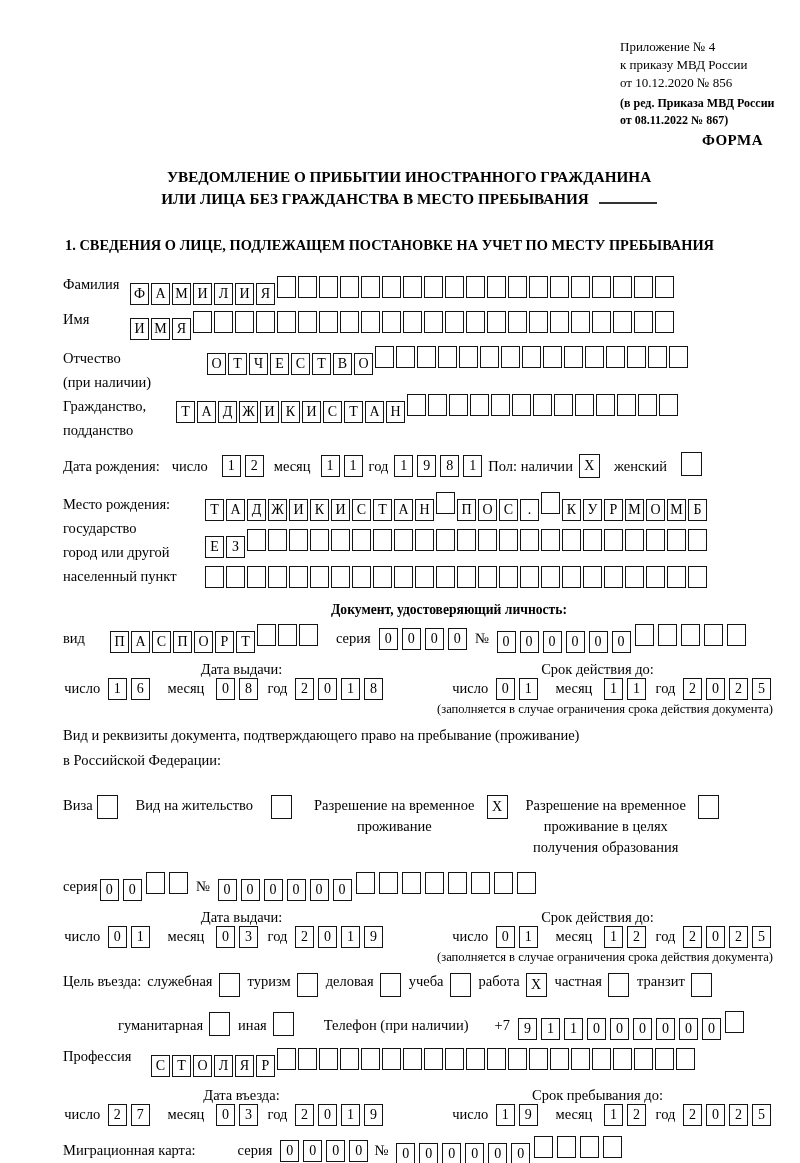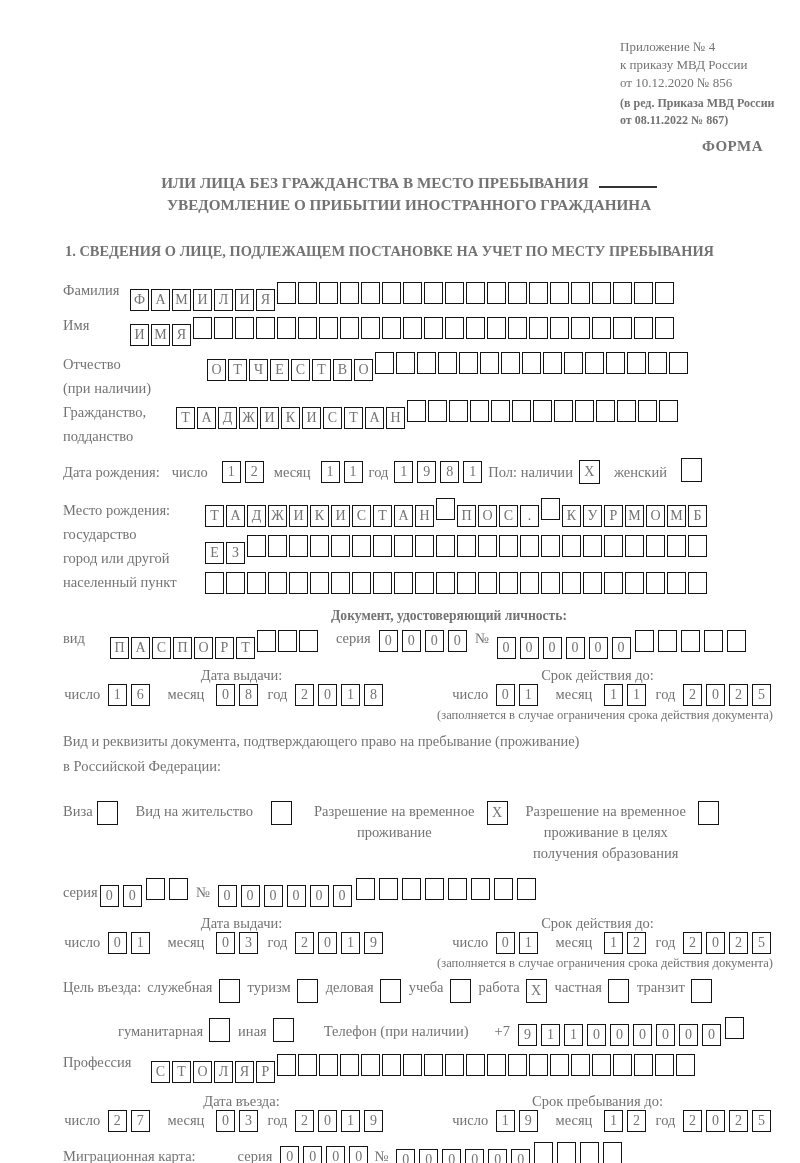--- a/index.html
+++ b/index.html
@@ -2,30 +2,30 @@
 <html><head>
 <meta charset="utf-8">
 <style>
   * { margin:0; padding:0; box-sizing:border-box; }
   html,body { background:#e8e8e8; }
   .page {
     position:relative;
     width:800px; height:1163px;
     margin:0 auto;
     background:#ffffff;
-    color:#737373;
+    color:#000000;
     font-family:"Liberation Serif", "DejaVu Serif", serif;
     font-size:14.5px;
     padding:38px 25px 20px 63px;
     overflow:hidden;
   }
   .annex { margin-left:557px; font-size:13px; line-height:18px; }
   .annex .rev { font-size:12px; line-height:17px;font-weight:bold; }
   .annex .rev.first { margin-top:3px; }
-  .forma { text-align:right; padding-right:12px; font-weight:bold; font-size:15px; margin-top:9px; letter-spacing:.5px; }
+  .forma { text-align:right; padding-right:12px; font-weight:bold; font-size:15px; margin-top:3px; letter-spacing:.5px; }
   .title { text-align:center; font-weight:bold; font-size:15.2px; line-height:22px; margin-top:17px; margin-left:-20px; }
   .blank-line { display:inline-block; width:58px; border-bottom:2px solid #333; margin-left:10px; vertical-align:baseline; }
   .sec1 { font-weight:bold; font-size:14.4px; margin-top:27px; margin-left:2px; white-space:nowrap; }
 
   .row { white-space:nowrap; display:flex; align-items:flex-start; }
   .lbl { display:inline-block; flex:none; }
   .lbl2 { line-height:24px; }
   .cells { display:inline-block; white-space:nowrap; }
   .cell {
     display:inline-flex; align-items:center; justify-content:center;
@@ -76,24 +76,24 @@
     <div>Приложение № 4</div>
     <div>к приказу МВД России</div>
     <div>от 10.12.2020 № 856</div>
     <div class="rev first">(в ред. Приказа МВД России</div>
     <div class="rev">от 08.11.2022 № 867)</div>
   </div>
 
   <div class="forma">ФОРМА</div>
 
   <div class="title">
+    <div>УВЕДОМЛЕНИЕ О ПРИБЫТИИ ИНОСТРАННОГО ГРАЖДАНИНА</div>
     <div>
       <span>ИЛИ ЛИЦА БЕЗ ГРАЖДАНСТВА В МЕСТО ПРЕБЫВАНИЯ</span><span class="blank-line"></span>
     </div>
-    <div>УВЕДОМЛЕНИЕ О ПРИБЫТИИ ИНОСТРАННОГО ГРАЖДАНИНА</div>
   </div>
 
   <div class="sec1">1. СВЕДЕНИЯ О ЛИЦЕ, ПОДЛЕЖАЩЕМ ПОСТАНОВКЕ НА УЧЕТ ПО МЕСТУ ПРЕБЫВАНИЯ</div>
 
   <div class="row mt22">
     <span class="lbl w-fam">Фамилия</span>
     <span class="cells"><span class="cell">Ф</span><span class="cell">А</span><span class="cell">М</span><span class="cell">И</span><span class="cell">Л</span><span class="cell">И</span><span class="cell">Я</span><span class="cell"></span><span class="cell"></span><span class="cell"></span><span class="cell"></span><span class="cell"></span><span class="cell"></span><span class="cell"></span><span class="cell"></span><span class="cell"></span><span class="cell"></span><span class="cell"></span><span class="cell"></span><span class="cell"></span><span class="cell"></span><span class="cell"></span><span class="cell"></span><span class="cell"></span><span class="cell"></span><span class="cell"></span></span>
   </div>
 
   <div class="row mt6">
@@ -140,21 +140,21 @@
     </span>
     <span class="bp-rows">
       <span class="cells"><span class="cell">Т</span><span class="cell">А</span><span class="cell">Д</span><span class="cell">Ж</span><span class="cell">И</span><span class="cell">К</span><span class="cell">И</span><span class="cell">С</span><span class="cell">Т</span><span class="cell">А</span><span class="cell">Н</span><span class="cell"></span><span class="cell">П</span><span class="cell">О</span><span class="cell">С</span><span class="cell">.</span><span class="cell"></span><span class="cell">К</span><span class="cell">У</span><span class="cell">Р</span><span class="cell">М</span><span class="cell">О</span><span class="cell">М</span><span class="cell">Б</span></span>
       <span class="cells"><span class="cell">Е</span><span class="cell">З</span><span class="cell"></span><span class="cell"></span><span class="cell"></span><span class="cell"></span><span class="cell"></span><span class="cell"></span><span class="cell"></span><span class="cell"></span><span class="cell"></span><span class="cell"></span><span class="cell"></span><span class="cell"></span><span class="cell"></span><span class="cell"></span><span class="cell"></span><span class="cell"></span><span class="cell"></span><span class="cell"></span><span class="cell"></span><span class="cell"></span><span class="cell"></span><span class="cell"></span></span>
       <span class="cells"><span class="cell"></span><span class="cell"></span><span class="cell"></span><span class="cell"></span><span class="cell"></span><span class="cell"></span><span class="cell"></span><span class="cell"></span><span class="cell"></span><span class="cell"></span><span class="cell"></span><span class="cell"></span><span class="cell"></span><span class="cell"></span><span class="cell"></span><span class="cell"></span><span class="cell"></span><span class="cell"></span><span class="cell"></span><span class="cell"></span><span class="cell"></span><span class="cell"></span><span class="cell"></span><span class="cell"></span></span>
     </span>
   </div>
 
   <div class="doc-head">Документ, удостоверяющий личность:</div>
 
-  <div class="row mt6" style="">
+  <div class="row mt6" style="align-items:center">
     <span class="lbl w-vid">вид</span>
     <span class="cells"><span class="cell">П</span><span class="cell">А</span><span class="cell">С</span><span class="cell">П</span><span class="cell">О</span><span class="cell">Р</span><span class="cell">Т</span><span class="cell"></span><span class="cell"></span><span class="cell"></span></span>
     <span class="dl" style="margin:0 8px 0 16px">серия</span>
     <span class="cells dg"><span class="cell">0</span><span class="cell">0</span><span class="cell">0</span><span class="cell">0</span></span>
     <span class="dl" style="margin:0 8px 0 4px">№</span>
     <span class="cells dg"><span class="cell">0</span><span class="cell">0</span><span class="cell">0</span><span class="cell">0</span><span class="cell">0</span><span class="cell">0</span><span class="cell"></span><span class="cell"></span><span class="cell"></span><span class="cell"></span><span class="cell"></span></span>
   </div>
 
   <div class="half-row mt8">
     <span class="half-l center">Дата выдачи:</span>

